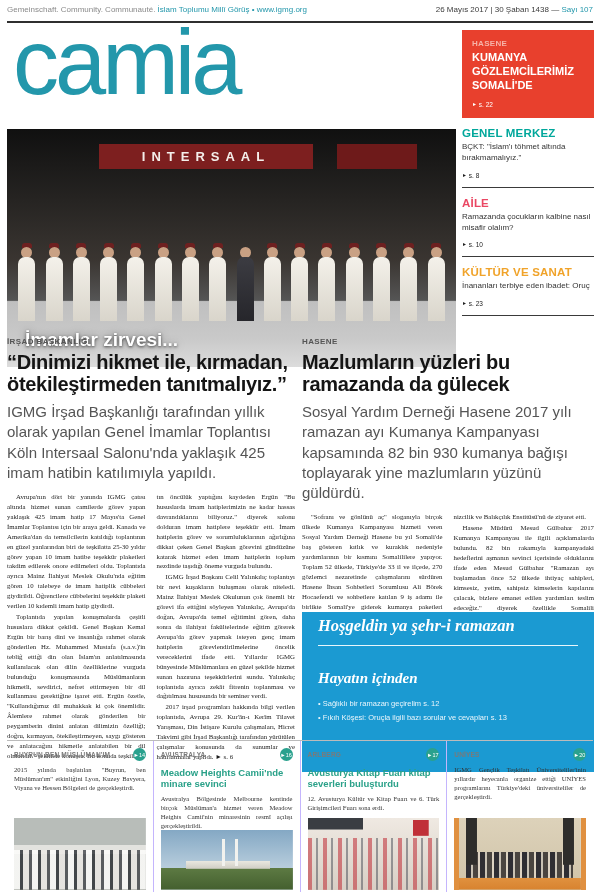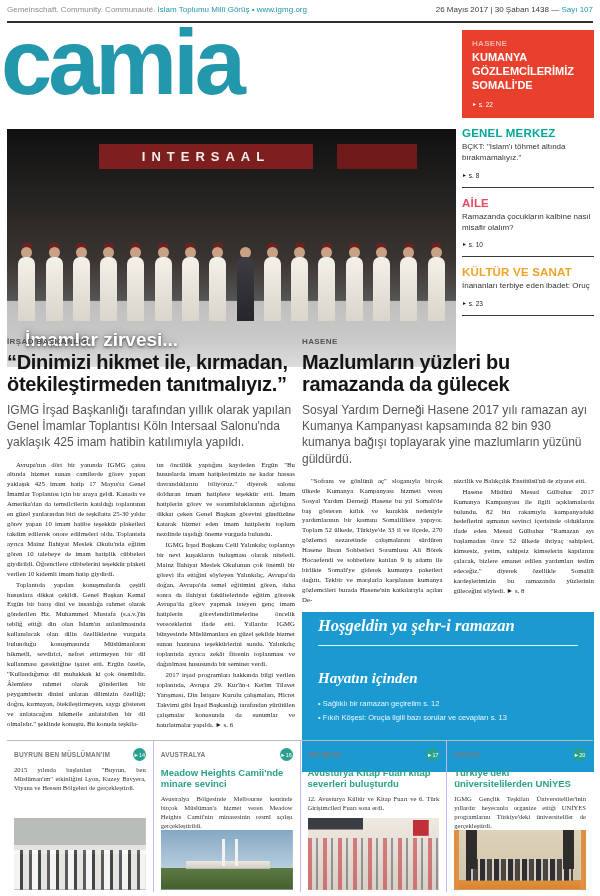--- a/index.html
+++ b/index.html
@@ -7,22 +7,22 @@
         font-family:"Liberation Sans",sans-serif;overflow:hidden;color:#1d1d1d;}
 
   
   .topbar{position:absolute;top:5px;left:7px;right:7px;display:flex;justify-content:space-between;
           font-size:8px;color:#8a8a8a;}
   .teal{color:#2397ab;}
   .dark{color:#3c3c3c;}
   .toprule{position:absolute;top:21px;left:7px;right:7px;height:2px;background:#2f2f2f;}
 
   
-  .logo{position:absolute;top:14px;left:1px;margin:0;font-size:92px;line-height:1.05;
-        font-weight:bold;letter-spacing:-4px;color:#2397ab;}
+  .logo{position:absolute;top:14px;left:13px;margin:0;font-size:92px;line-height:1.05;
+        font-weight:normal;letter-spacing:-4px;color:#2397ab;}
 
   
   .sidebar{position:absolute;left:462px;top:30px;width:132px;}
   .feature-box{background:#e8402d;color:#fff;padding:9px 10px 10px 10px;}
   .feature-kicker{font-size:8px;color:#f6b3a8;letter-spacing:.3px;font-weight:bold;}
   .feature-title{font-size:11px;font-weight:bold;line-height:1.25;margin-top:3px;}
   .feature-page{font-size:6.5px;margin-top:9px;}
   .side-item{padding:9px 0 8px 0;border-bottom:1px solid #3a3a3a;}
   .side-item h3{margin:0;font-size:11.5px;letter-spacing:.2px;}
   .side-item p{margin:3px 0 0 0;font-size:8px;color:#333;line-height:1.35;}
@@ -48,21 +48,21 @@
   .figure.suit .cap{background:transparent;}
   .photo-caption{position:absolute;left:10px;bottom:8px;margin:8px;color:#fff;font-size:19px;font-weight:bold;
       text-shadow:0 1px 3px rgba(0,0,0,.65), 0 0 8px rgba(0,0,0,.35);}
 
   
   .article{position:absolute;top:337px;}
   .art-left{left:7px;width:288px;}
   .art-right{left:302px;width:292px;}
   .kicker{font-size:8px;color:#555;letter-spacing:.4px;font-weight:bold;}
   .headline{margin:5px 0 0 0;font-size:20px;line-height:1.1;letter-spacing:-.3px;color:#151515;}
-  .standfirst{margin:7px 0 8px 0;font-size:12px;color:#555;line-height:1.35;}
+  .standfirst{margin:7px 0 8px 0;font-size:15px;color:#555;line-height:1.35;}
   .cols{display:flex;gap:11px;margin-top:9px;overflow:hidden;}
   .art-left .cols{height:278px;}
   .art-right .cols{height:150px;border-bottom:1px solid #9a9a9a;}
   .col{flex:1;font-family:"Liberation Serif",serif;font-size:6.8px;line-height:1.46;color:#1c1c1c;
        text-align:justify;}
   .col p{margin:0;text-indent:9px;}
   .col p.cont{text-indent:0;}
   .col p + p{margin-top:1px;}
 
   
@@ -315,19 +315,18 @@
       <h4 class="brief-headline">Avusturya Kitap Fuarı kitap severleri buluşturdu</h4>
       <p class="brief-body">12. Avusturya Kültür ve Kitap Fuarı ve 6. Türk Girişimcileri Fuarı sona erdi.</p>
       <div class="brief-photo photo-c"></div>
     </div>
 
     <div class="brief">
       <div class="brief-top">
         <span class="brief-kicker">UNİYES</span>
         <span class="badge">►20</span>
       </div>
-      <h4 class="brief-headline">Türkiye'deki üniversitelilerden UNİYES</h4>
       <p class="brief-body">IGMG Gençlik Teşkilatı Üniversiteliler'inin yıllardır heyecanla organize ettiği UNİYES programlarını Türkiye'deki üniversiteliler de gerçekleştirdi.</p>
       <div class="brief-photo photo-d"></div>
     </div>
 
   </section>
 </div>
 
 </body></html>

